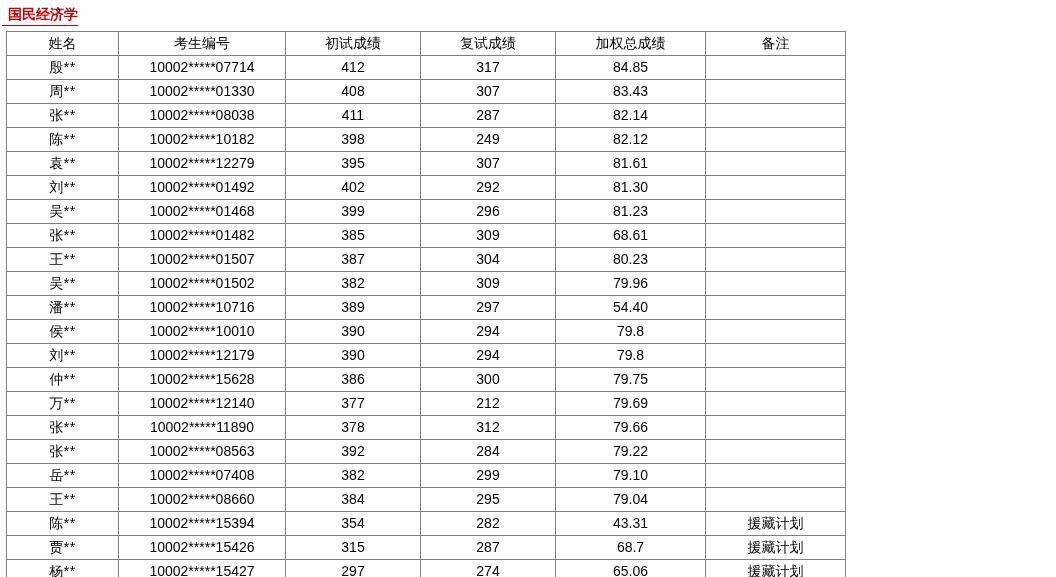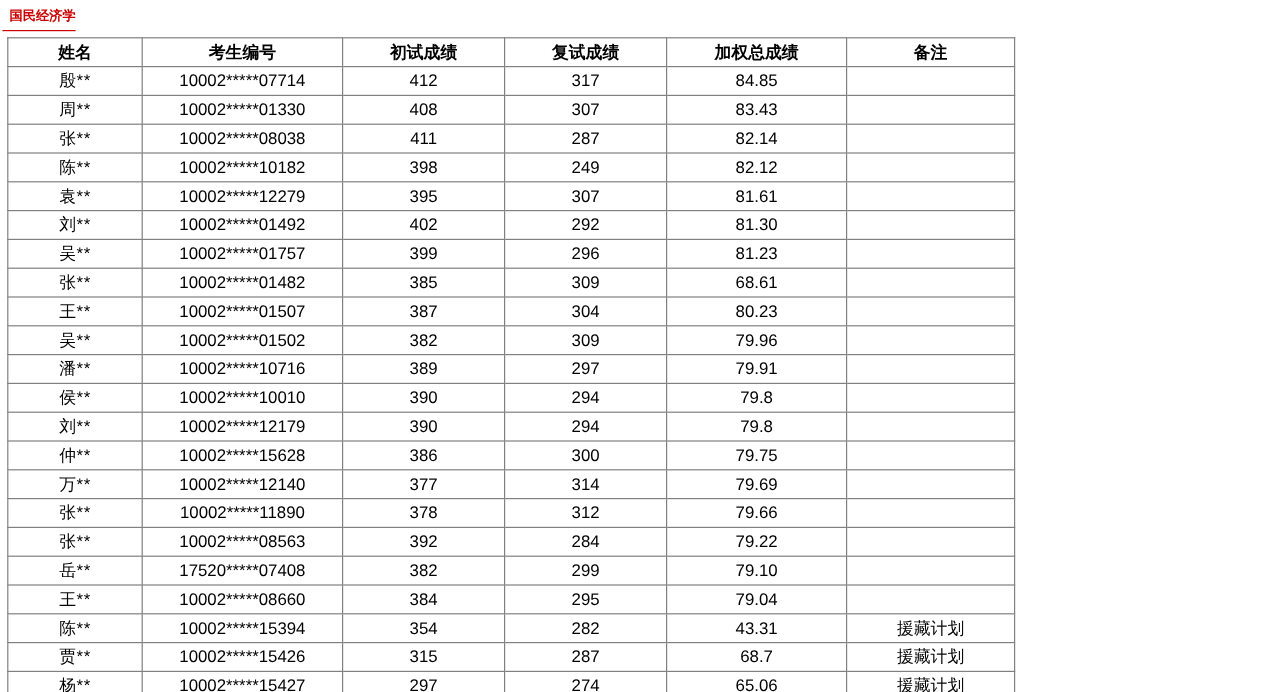--- a/index.html
+++ b/index.html
@@ -17,21 +17,21 @@
   .page {
     position: relative;
     width: 1056px;
     height: 577px;
     box-sizing: border-box;
     padding: 0;
   }
   .title {
     color: #cc0000;
     font-weight: bold;
-    font-size: 11px;
+    font-size: 14px;
     line-height: 16px;
     padding: 4px 0 3px 6px;
     display: inline-block;
     border-bottom: 1px solid #cc0000;
     margin-left: 2px;
   }
   .title-wrap {
     padding-top: 2px;
     padding-bottom: 3px;
   }
@@ -47,21 +47,21 @@
     font-size: 14px;
     font-weight: normal;
     text-align: center;
     height: 23px;
     line-height: 23px;
     padding: 0;
     overflow: hidden;
     white-space: nowrap;
   }
   table.score-table th {
-    font-weight: bold;
+    font-weight: normal;
   }
   col.c-name { width: 112px; }
   col.c-id { width: 167px; }
   col.c-first { width: 135px; }
   col.c-second { width: 135px; }
   col.c-total { width: 150px; }
   col.c-note { width: 140px; }
   .name-cell {
     letter-spacing: 0.5px;
   }
@@ -138,21 +138,21 @@
         <tr>
           <td class="name-cell">刘**</td>
           <td>10002*****01492</td>
           <td>402</td>
           <td>292</td>
           <td>81.30</td>
           <td></td>
         </tr>
         <tr>
           <td class="name-cell">吴**</td>
-          <td>10002*****01757</td>
+          <td>10002*****01468</td>
           <td>399</td>
           <td>296</td>
           <td>81.23</td>
           <td></td>
         </tr>
         <tr>
           <td class="name-cell">张**</td>
           <td>10002*****01482</td>
           <td>385</td>
           <td>309</td>
@@ -173,21 +173,21 @@
           <td>382</td>
           <td>309</td>
           <td>79.96</td>
           <td></td>
         </tr>
         <tr>
           <td class="name-cell">潘**</td>
           <td>10002*****10716</td>
           <td>389</td>
           <td>297</td>
-          <td>79.91</td>
+          <td>54.40</td>
           <td></td>
         </tr>
         <tr>
           <td class="name-cell">侯**</td>
           <td>10002*****10010</td>
           <td>390</td>
           <td>294</td>
           <td>79.8</td>
           <td></td>
         </tr>
@@ -204,21 +204,21 @@
           <td>10002*****15628</td>
           <td>386</td>
           <td>300</td>
           <td>79.75</td>
           <td></td>
         </tr>
         <tr>
           <td class="name-cell">万**</td>
           <td>10002*****12140</td>
           <td>377</td>
-          <td>314</td>
+          <td>212</td>
           <td>79.69</td>
           <td></td>
         </tr>
         <tr>
           <td class="name-cell">张**</td>
           <td>10002*****11890</td>
           <td>378</td>
           <td>312</td>
           <td>79.66</td>
           <td></td>
@@ -226,21 +226,21 @@
         <tr>
           <td class="name-cell">张**</td>
           <td>10002*****08563</td>
           <td>392</td>
           <td>284</td>
           <td>79.22</td>
           <td></td>
         </tr>
         <tr>
           <td class="name-cell">岳**</td>
-          <td>17520*****07408</td>
+          <td>10002*****07408</td>
           <td>382</td>
           <td>299</td>
           <td>79.10</td>
           <td></td>
         </tr>
         <tr>
           <td class="name-cell">王**</td>
           <td>10002*****08660</td>
           <td>384</td>
           <td>295</td>

